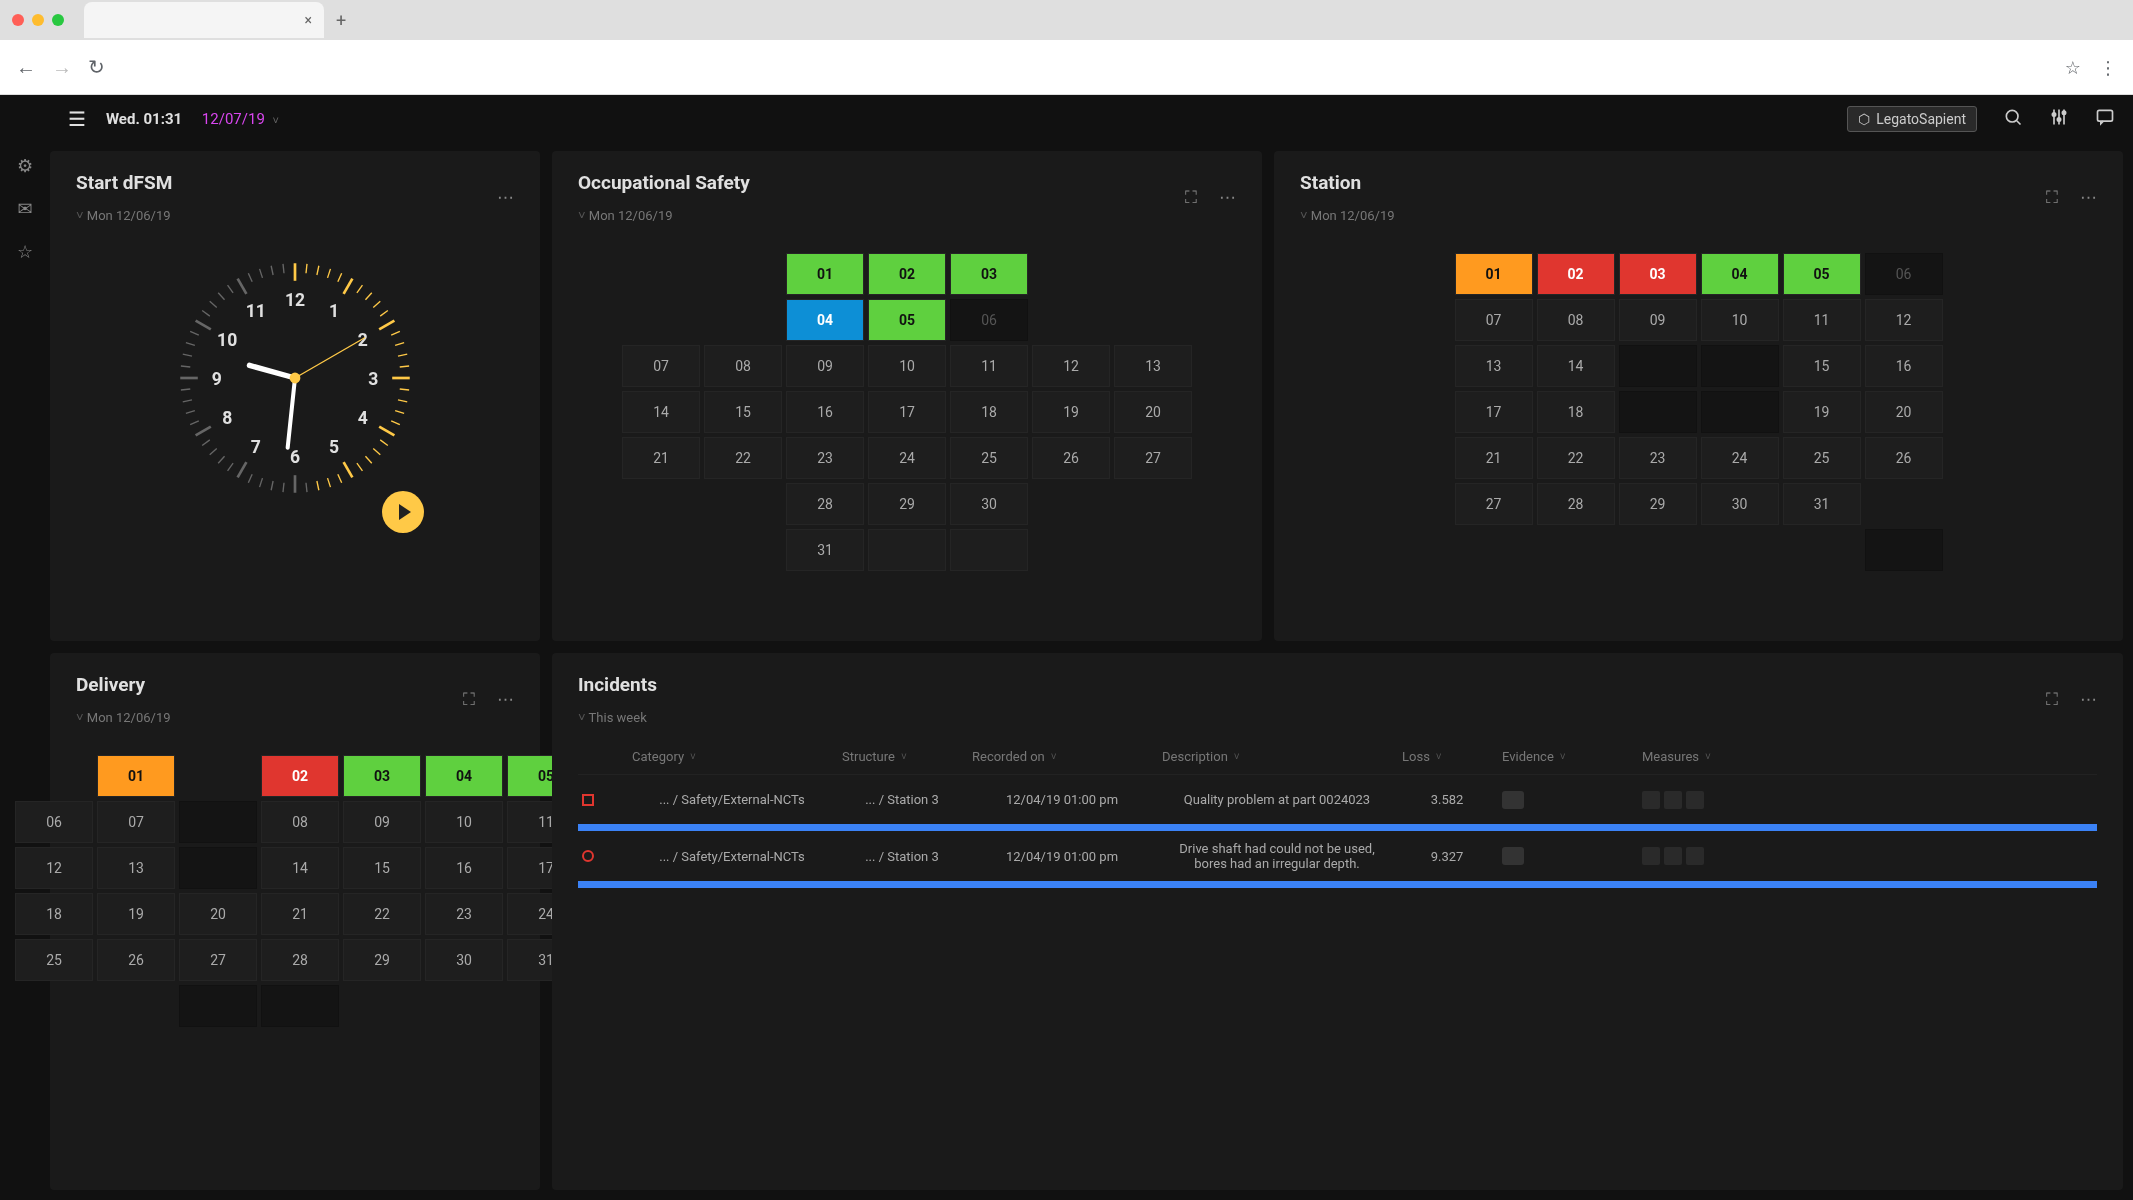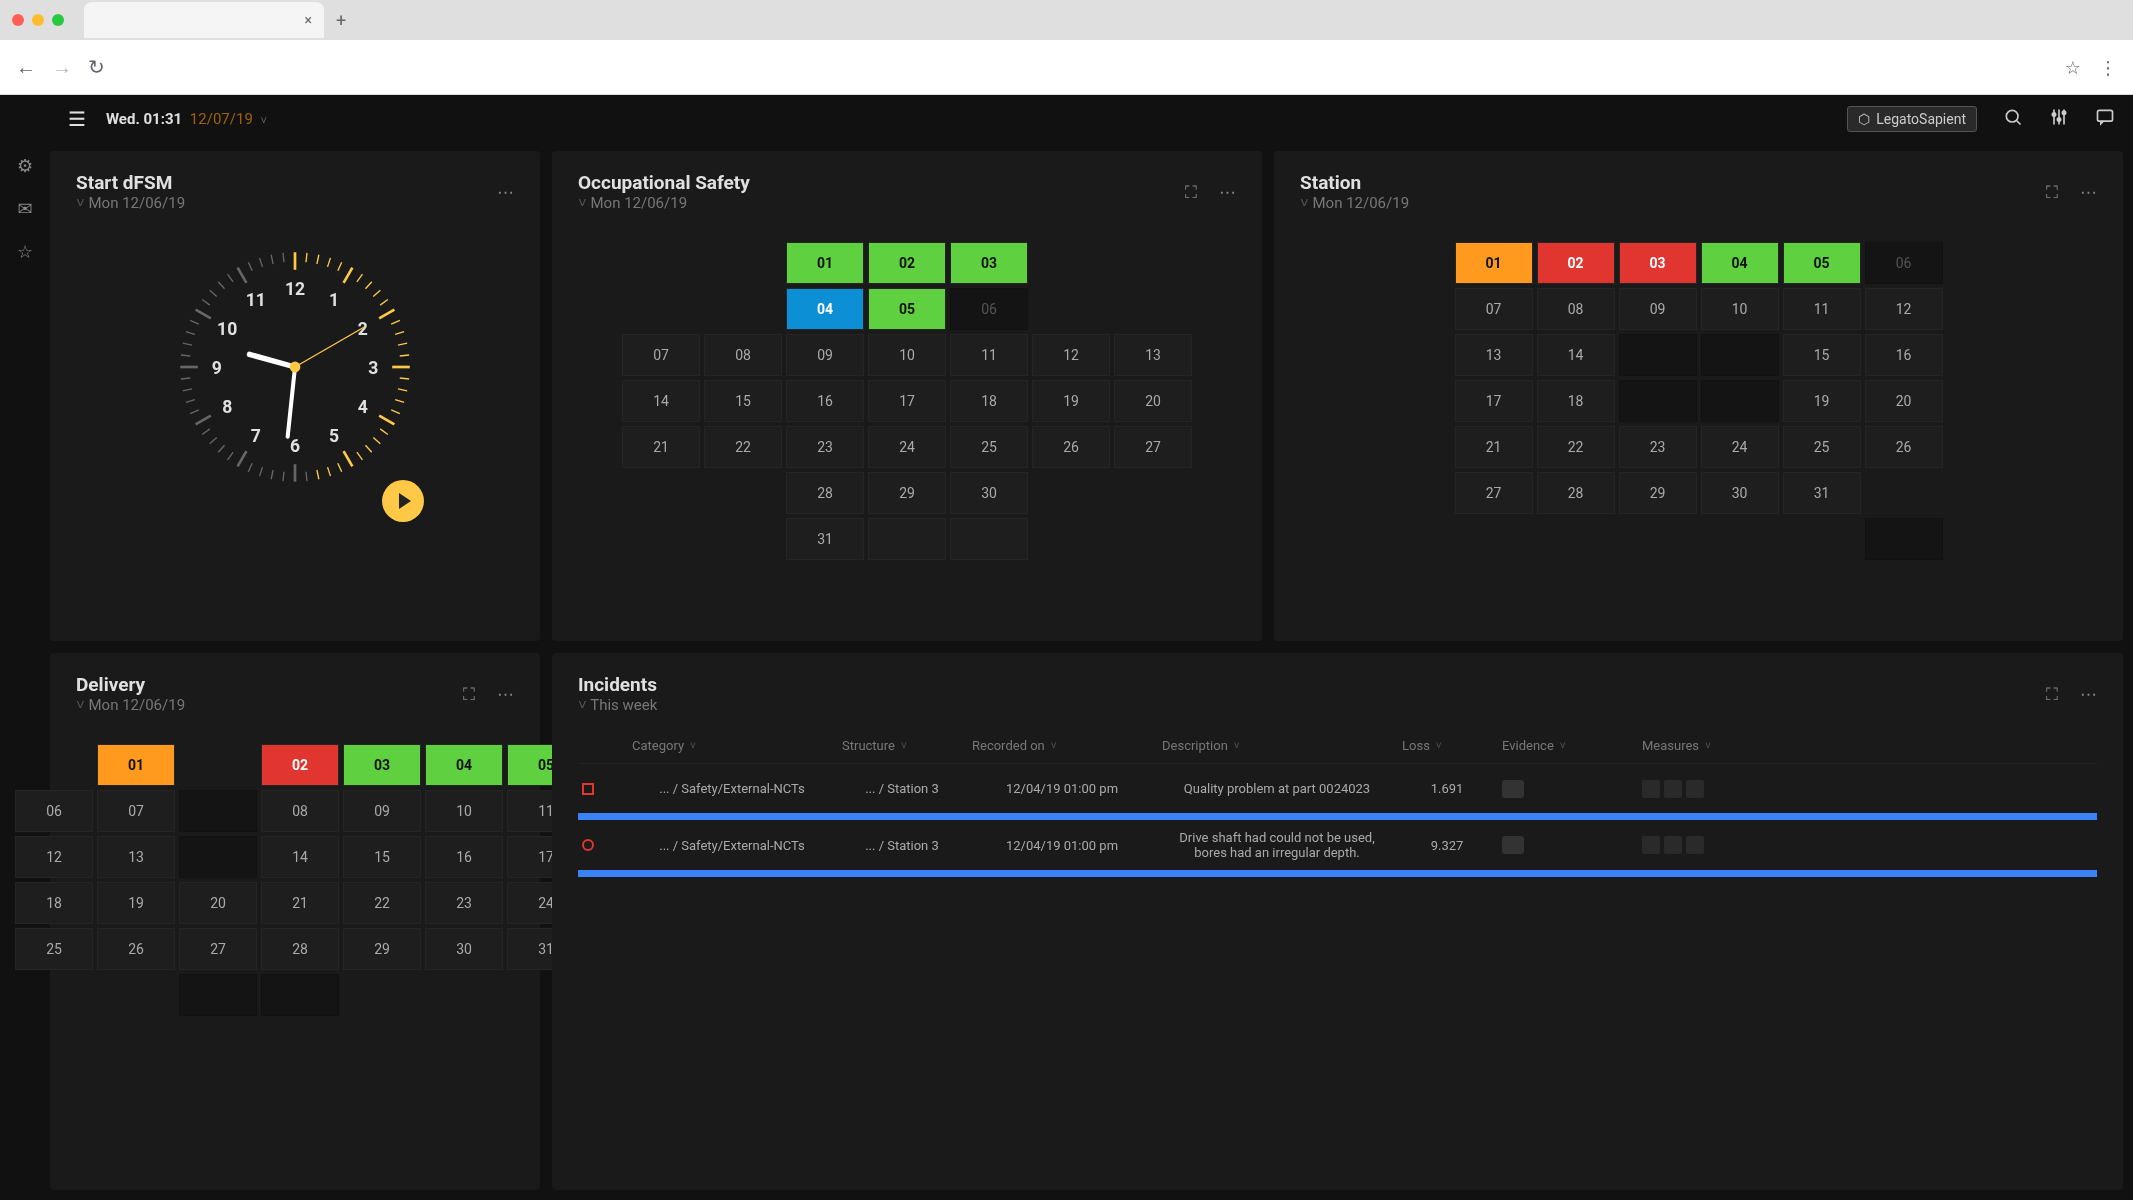--- a/index.html
+++ b/index.html
@@ -23,32 +23,32 @@
 
 
 .app { display: flex; height: calc(100% - 95px); background: #111; }
 .rail { width: 50px; background: #111; display: flex; flex-direction: column; align-items: center; padding-top: 60px; gap: 22px; }
 .rail-icon { color: #888; font-size: 18px; cursor: pointer; }
 .main { flex: 1; display: flex; flex-direction: column; }
 .topbar { height: 48px; display: flex; align-items: center; padding: 0 18px; background: #111; }
 .hamburger { color: #e0e0e0; font-size: 20px; margin-right: 20px; cursor: pointer; }
 .topbar-date { font-size: 15px; color: #e0e0e0; }
 .topbar-date .time { font-weight: 700; }
-.topbar-date .date { color: #a16207; margin-left: 4px; }
+.topbar-date .date { color: #d946ef; margin-left: 16px; }
 .topbar-date .chev { color: #666; font-size: 11px; margin-left: 4px; }
 .topbar-right { margin-left: auto; display: flex; align-items: center; gap: 26px; }
 .logo-badge { background: #2a2a2a; border: 1px solid #555; padding: 4px 10px; border-radius: 3px; font-size: 14px; color: #ccc; display: flex; align-items: center; gap: 6px; }
 .tb-icon { color: #ccc; font-size: 20px; cursor: pointer; }
 
 .dash { flex: 1; display: grid; grid-template-columns: 490px 710px 1fr; grid-template-rows: 490px 1fr; gap: 12px; padding: 8px 10px 10px 0; }
 .card { background: #1a1a1a; border-radius: 4px; padding: 20px 26px; position: relative; }
 .card-h { display: flex; align-items: center; }
 .card-h-left { display: flex; flex-direction: column; }
 .card-title { color: #e0e0e0; font-size: 19px; font-weight: 700; }
-.card-sub { color: #777; font-size: 15px; margin-top: 0; }
+.card-sub { color: #777; font-size: 13px; margin-top: 14px; }
 .card-sub::before { content: "˅ "; color: #555; }
 .card-actions { margin-left: auto; display: flex; gap: 22px; color: #888; font-size: 17px; }
 .card-actions span { cursor: pointer; }
 
 .card.dfsm { grid-column: 1; grid-row: 1; }
 .card.occ { grid-column: 2; grid-row: 1; }
 .card.qual { grid-column: 3; grid-row: 1; }
 .card.deliv { grid-column: 1 / span 1; grid-row: 2; }
 .card.inc { grid-column: 2 / span 2; grid-row: 2; }
 
@@ -456,21 +456,21 @@
             </div>
           <div id="inc-body">
               <div class="inc-row">
     <div>
                   <div class="status-sq"></div>
                 </div>
     <div>... / Safety/External-NCTs</div>
     <div>... / Station 3</div>
     <div>12/04/19 01:00 pm</div>
     <div>Quality problem at part 0024023</div>
-    <div>1.691</div>
+    <div>3.582</div>
     <div>
                   <div class="ev-icon"></div>
                 </div>
     <div class="meas">
                   <span></span>
                   <span></span>
                   <span></span>
                 </div>
               </div>
               <div class="inc-row">

